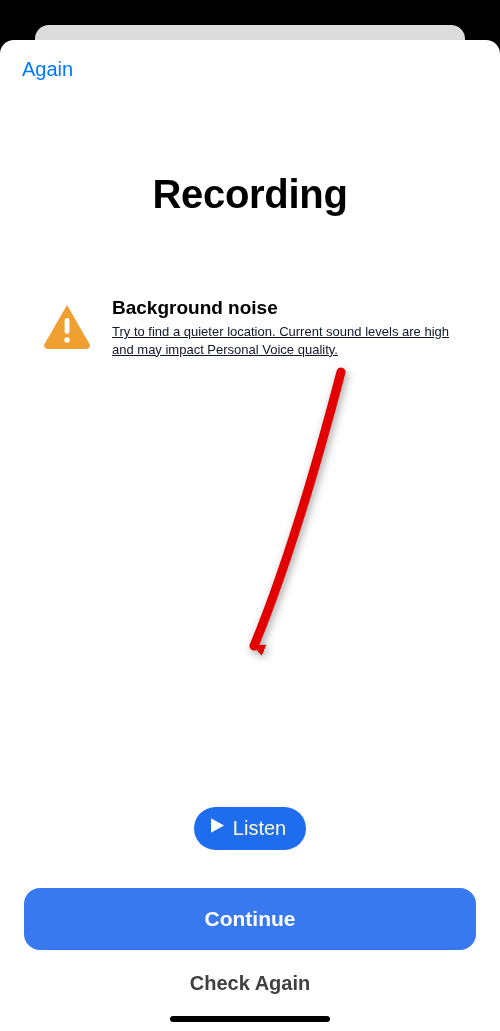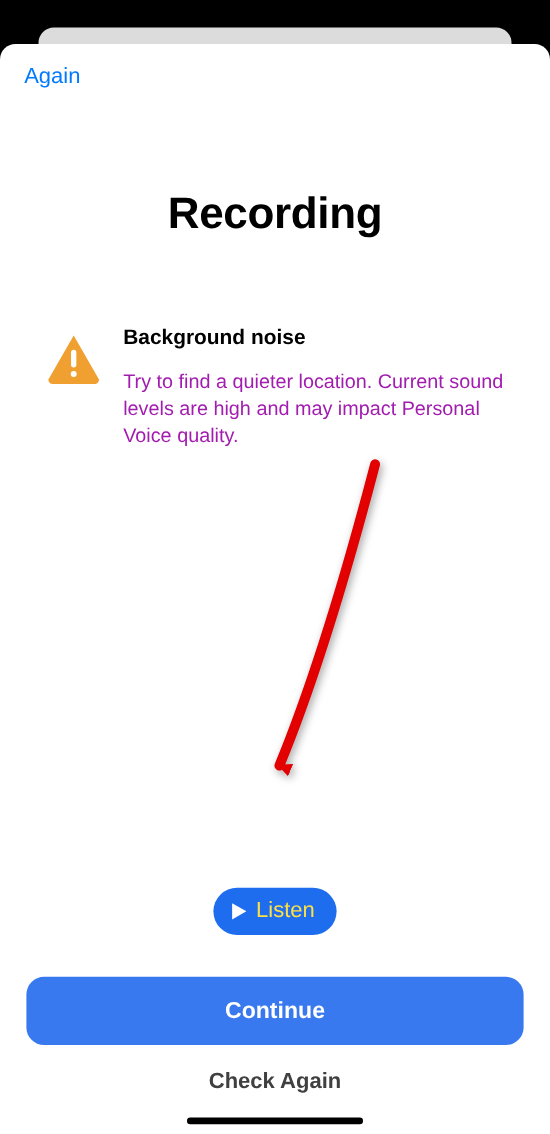--- a/index.html
+++ b/index.html
@@ -28,31 +28,31 @@
     }
     .title {
       text-align: center; font-size: 40px; font-weight: 700; line-height: 1.15;
       margin-top: 90px; color: #000; letter-spacing: -0.3px;
     }
     .consideration {
       display: flex; align-items: flex-start; gap: 20px; margin-top: 80px; padding: 0 12px;
     }
     .warn-icon { flex-shrink: 0; margin-top: 6px; }
     .consideration-text { flex: 1; }
-    .consideration-title { font-size: 19px; font-weight: 600; color: #000; margin-bottom: 16px; }
-    .consideration-body { font-size: 18px; color: #a21caf; line-height: 1.35; }
+    .consideration-title { font-size: 19px; font-weight: 600; color: #000; margin-bottom: 4px; }
+    .consideration-body { font-size: 13px; color: #0f172a; line-height: 1.35; text-decoration: underline; }
 
     .listen-area {
       position: relative; flex: 1; display: flex; align-items: flex-end; justify-content: center;
       padding-bottom: 38px;
     }
     .listen-pill {
-      background: #1f6def; color: #fde047; border: none; border-radius: 999px;
+      background: #1f6def; color: #fef9c3; border: none; border-radius: 999px;
       padding: 10px 20px 10px 16px; font-size: 20px; font-weight: 400;
-      display: inline-flex; align-items: center; gap: 8px; cursor: pointer;
+      display: inline-flex; gap: 8px; cursor: pointer;
       font-family: inherit;
     }
     .listen-pill svg { display: block; }
 
     .arrow-svg {
       position: absolute; pointer-events: none;
       filter: drop-shadow(2px 3px 4px rgba(0,0,0,0.35));
     }
 
     .footer {

